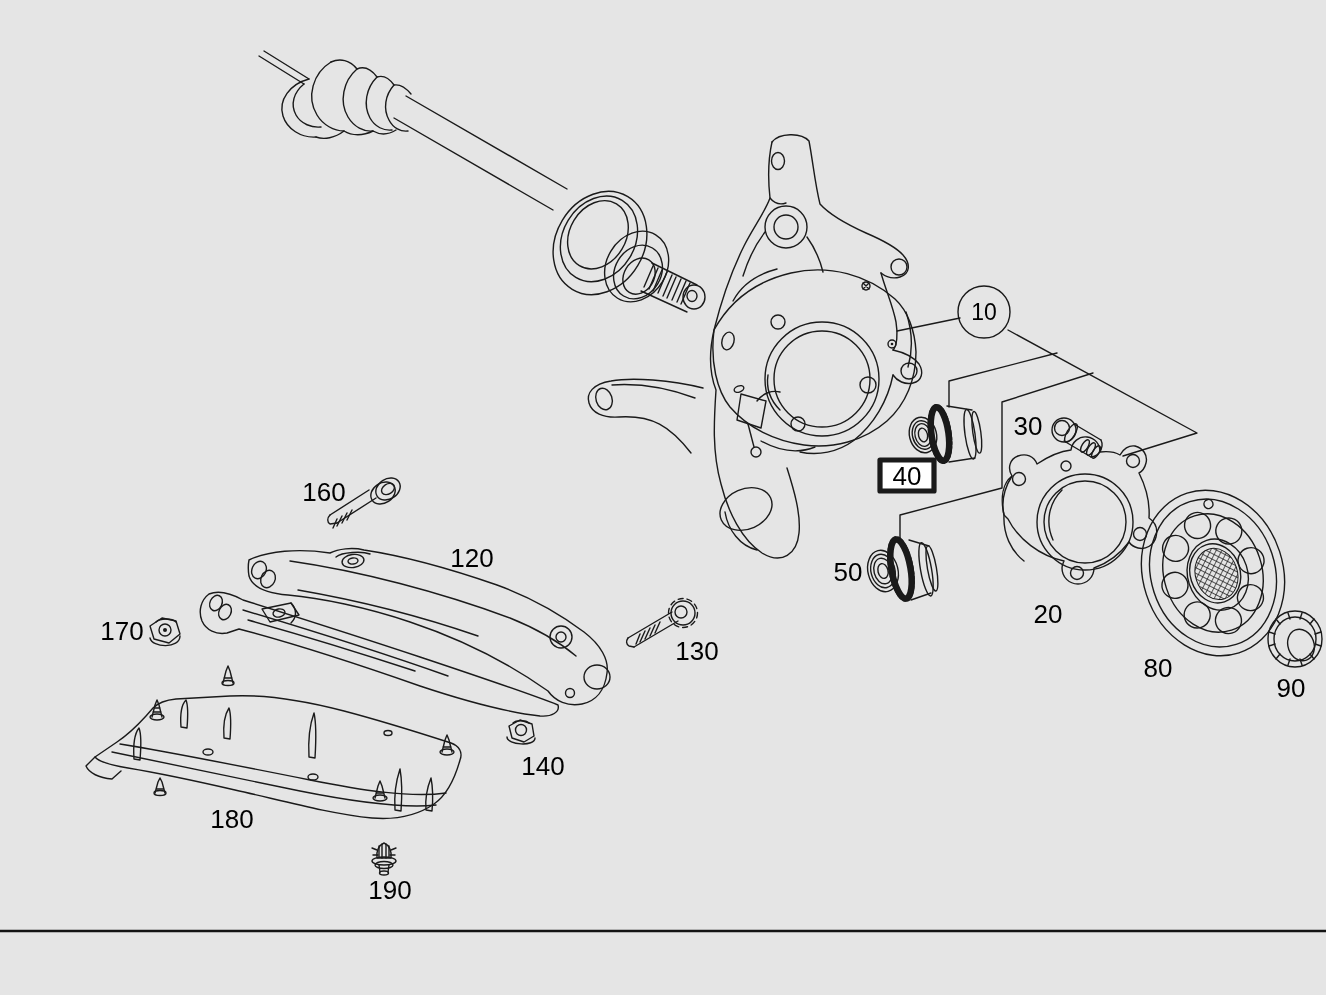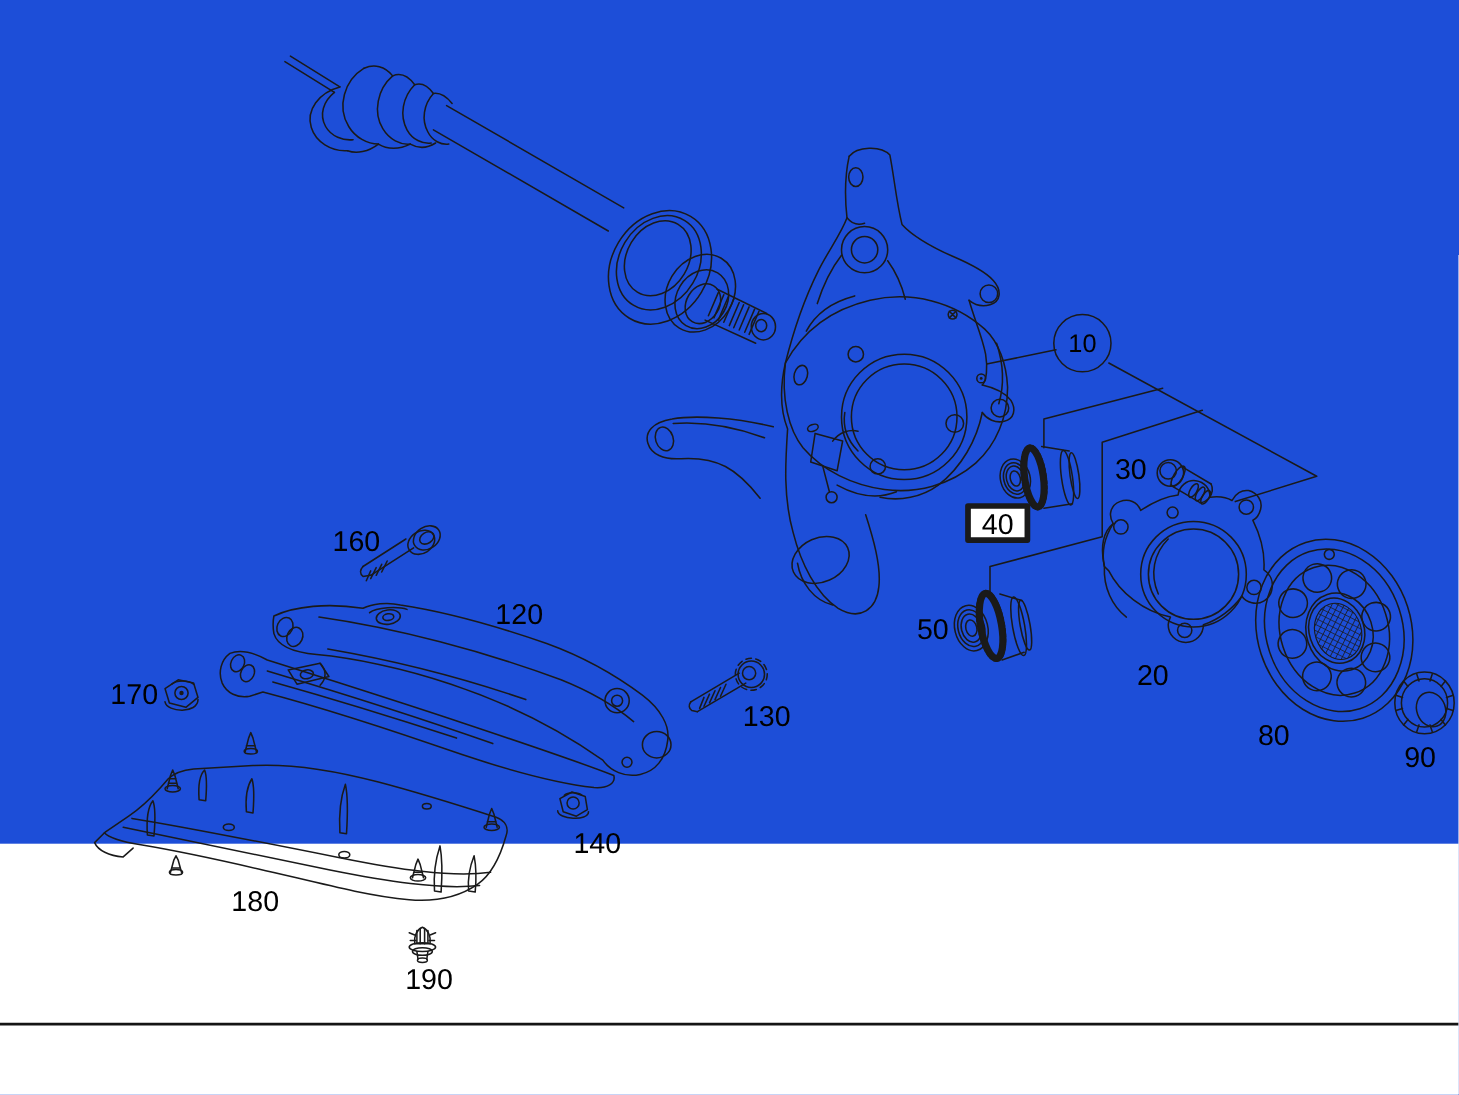--- a/index.html
+++ b/index.html
@@ -1,17 +1,17 @@
 <!DOCTYPE html>
 <html><head>
 <meta charset="utf-8">
 <style>
   html,body{margin:0;padding:0;background:#ffffff;}
   body{width:1326px;height:995px;overflow:hidden;}
-  #stage{position:relative;width:1326px;height:767px;background:#1d4ed8;}
+  #stage{position:relative;width:1326px;height:995px;background:#e5e5e5;}
   #art{display:block;}
   #art *{fill:none;stroke:#1a1a1a;stroke-width:1.4;stroke-linecap:round;stroke-linejoin:round;}
   #art text{stroke:none;fill:#000000;font-family:"Liberation Sans", sans-serif;font-size:26px;text-anchor:middle;}
   #art text.bubble-num{font-size:23px;}
   #art .thick{stroke-width:6.5;}
   #art .serr{stroke-dasharray:2.5 2.2;stroke-width:1.5;}
   #art .scallop{stroke-dasharray:5 4;}
   #art .dot{fill:#1a1a1a;stroke:none;}
   #art .hlbox{fill:#ffffff;stroke-width:5.2;}
   #art .rule{stroke-width:2.6;stroke:#141414;}

